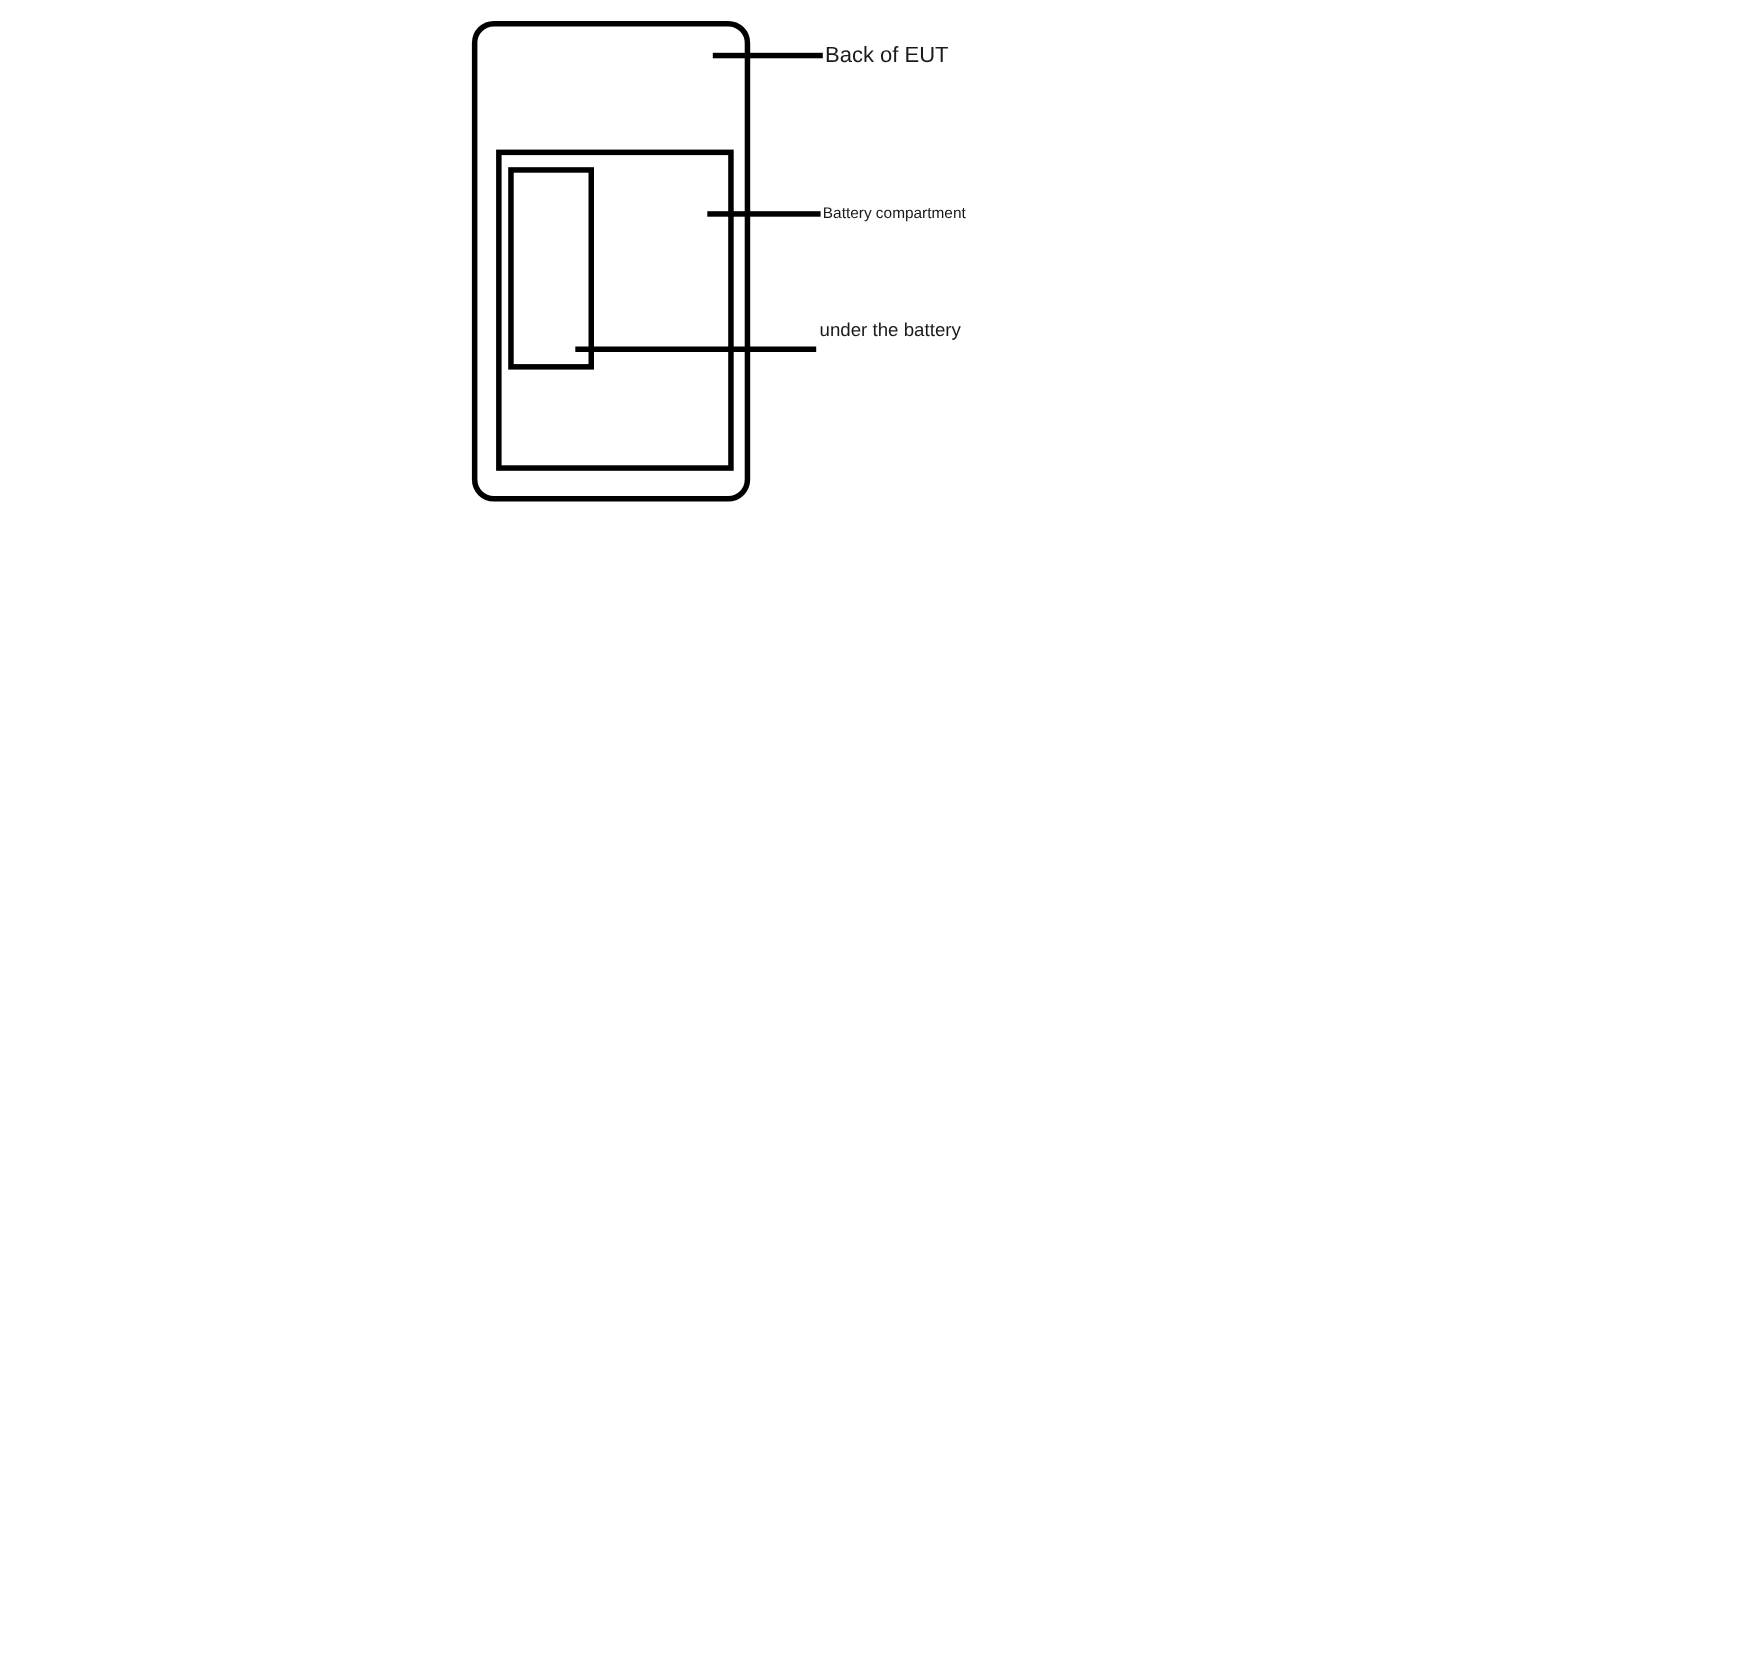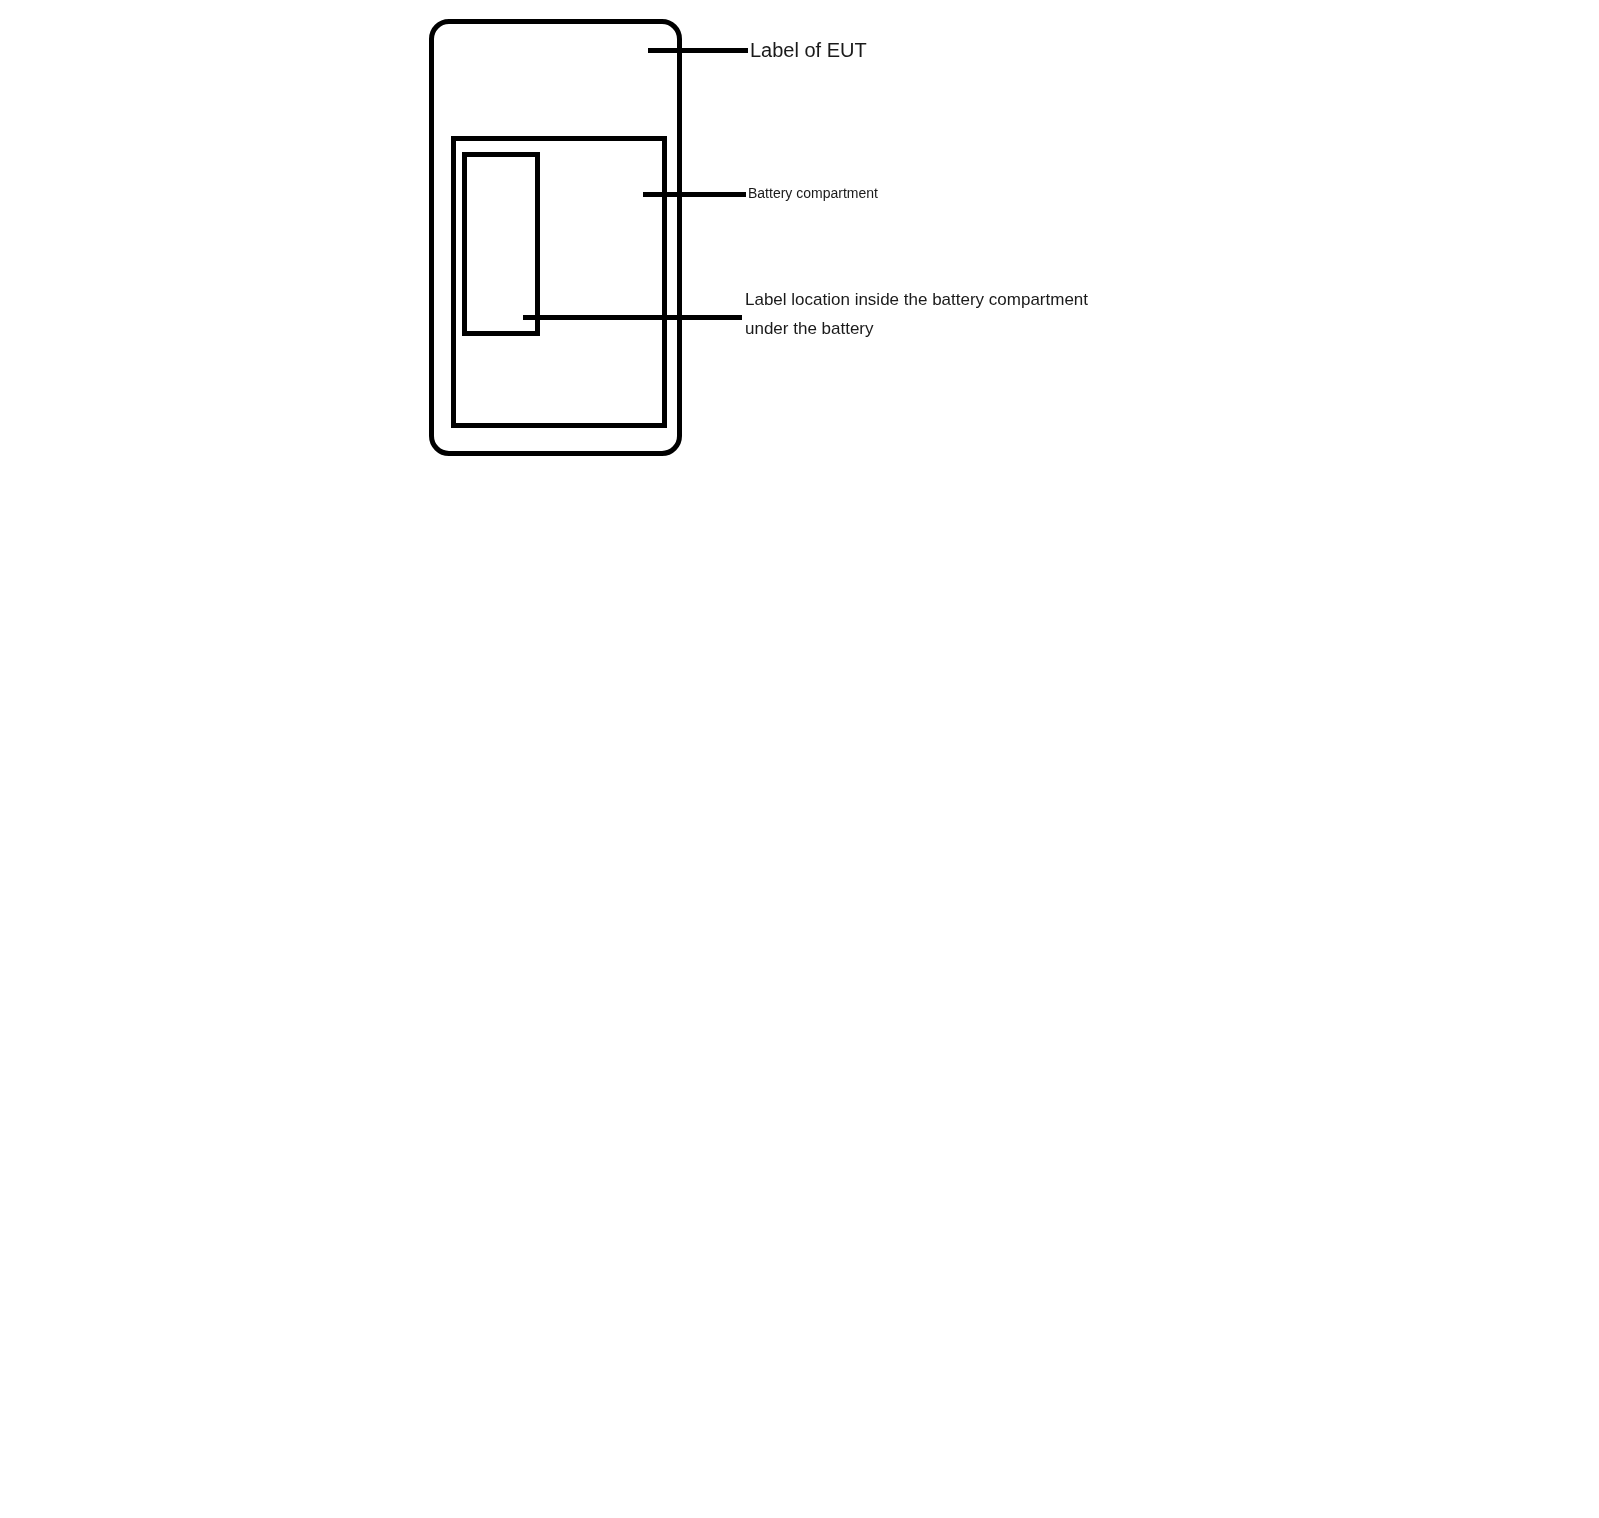--- a/index.html
+++ b/index.html
@@ -61,22 +61,21 @@
   <div class="shape device-outline"></div>
 
   <div class="shape compartment-outline"></div>
 
   <div class="shape label-outline"></div>
 
   <div class="leader leader-1"></div>
   <div class="leader leader-2"></div>
   <div class="leader leader-3"></div>
 
-  <div class="caption caption-1">Label of EUT</div>
+  <div class="caption caption-1">Back of EUT</div>
 
   <div class="caption caption-2">Battery compartment</div>
 
   <div class="caption caption-3">
-    <div>Label location inside the battery compartment</div>
     <div>under the battery</div>
   </div>
 
 </div>
 
 </body></html>

